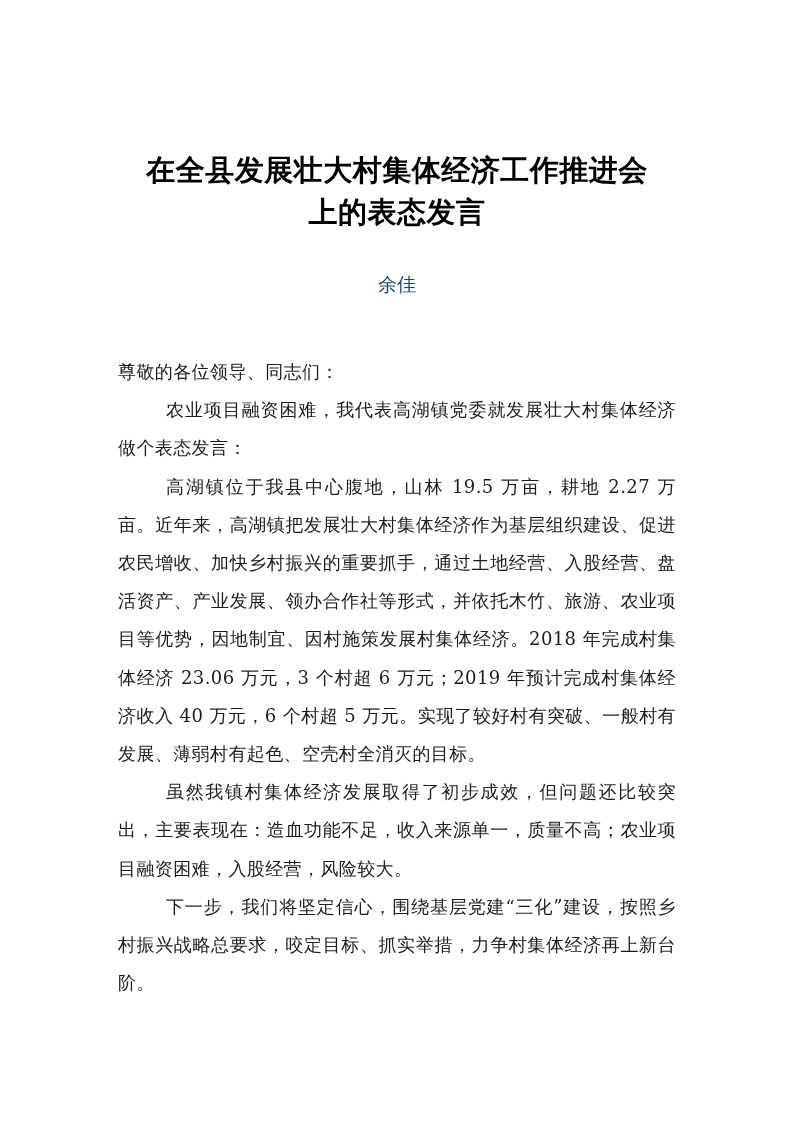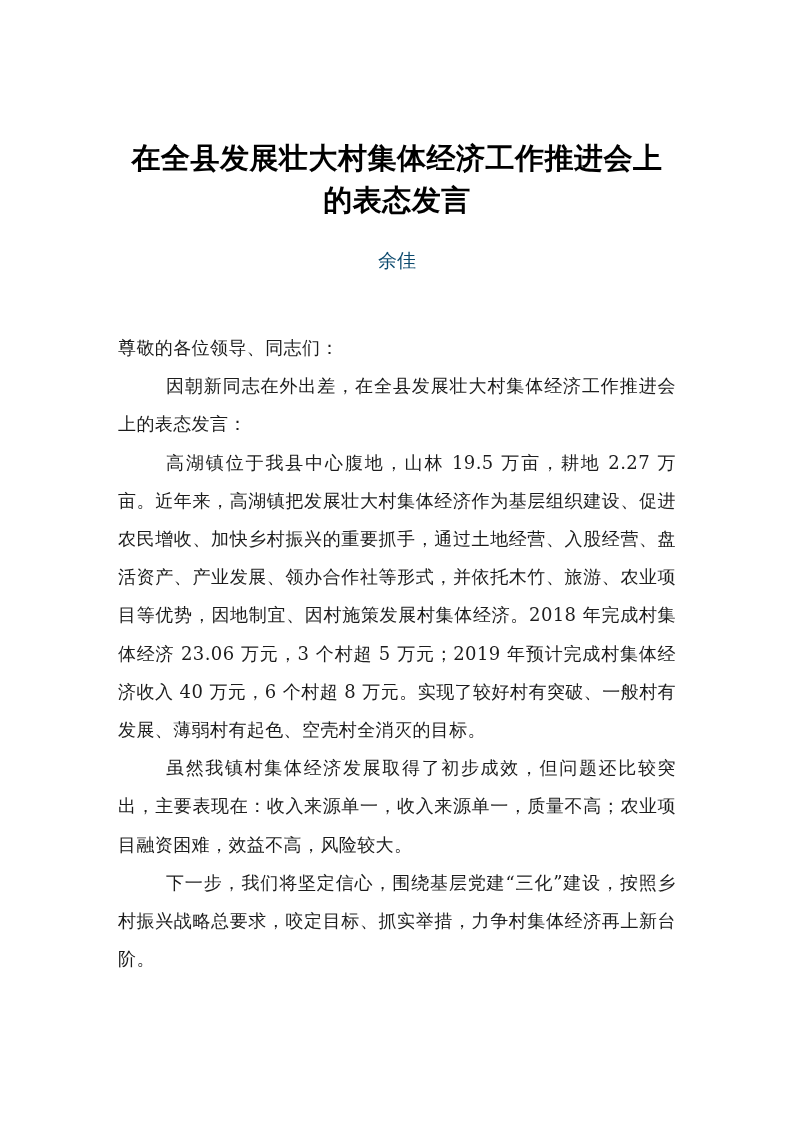--- a/index.html
+++ b/index.html
@@ -18,21 +18,21 @@
   }
 
   .content {
     position: absolute;
     left: 118px;
     top: 0;
     width: 558px;
   }
 
   .doc-title {
-    margin: 4px;
+    margin: 16px;
     padding: 0;
     padding-top: 133px;
     font-family: "DejaVu Sans", "Liberation Sans", sans-serif;
     font-weight: bold;
     font-size: 29px;
     line-height: 42px;
     text-align: center;
     color: #000000;
     letter-spacing: 0.5px;
   }
@@ -88,23 +88,23 @@
 
     <h1 class="doc-title">在全县发展壮大村集体经济工作推进会上的表态发言</h1>
 
     <p class="byline">余佳</p>
 
 
     <div class="body-block">
 
       <p class="para salutation">尊敬的各位领导、同志们：</p>
 
-      <p class="para indent">因朝新同志在外出差，在全县发展壮大村集体经济工作推进会上的表态发言：</p>
+      <p class="para indent">农业项目融资困难，我代表高湖镇党委就发展壮大村集体经济做个表态发言：</p>
 
-      <p class="para indent">高湖镇位于我县中心腹地，山林 19.5 万亩，耕地 2.27 万亩。近年来，高湖镇把发展壮大村集体经济作为基层组织建设、促进农民增收、加快乡村振兴的重要抓手，通过土地经营、入股经营、盘活资产、产业发展、领办合作社等形式，并依托木竹、旅游、农业项目等优势，因地制宜、因村施策发展村集体经济。2018 年完成村集体经济 23.06 万元，3 个村超 5 万元；2019 年预计完成村集体经济收入 40 万元，6 个村超 8 万元。实现了较好村有突破、一般村有发展、薄弱村有起色、空壳村全消灭的目标。</p>
+      <p class="para indent">高湖镇位于我县中心腹地，山林 19.5 万亩，耕地 2.27 万亩。近年来，高湖镇把发展壮大村集体经济作为基层组织建设、促进农民增收、加快乡村振兴的重要抓手，通过土地经营、入股经营、盘活资产、产业发展、领办合作社等形式，并依托木竹、旅游、农业项目等优势，因地制宜、因村施策发展村集体经济。2018 年完成村集体经济 23.06 万元，3 个村超 6 万元；2019 年预计完成村集体经济收入 40 万元，6 个村超 5 万元。实现了较好村有突破、一般村有发展、薄弱村有起色、空壳村全消灭的目标。</p>
 
-      <p class="para indent">虽然我镇村集体经济发展取得了初步成效，但问题还比较突出，主要表现在：收入来源单一，收入来源单一，质量不高；农业项目融资困难，效益不高，风险较大。</p>
+      <p class="para indent">虽然我镇村集体经济发展取得了初步成效，但问题还比较突出，主要表现在：造血功能不足，收入来源单一，质量不高；农业项目融资困难，入股经营，风险较大。</p>
 
       <p class="para indent">下一步，我们将坚定信心，围绕基层党建“三化”建设，按照乡村振兴战略总要求，咬定目标、抓实举措，力争村集体经济再上新台阶。</p>
 
     </div>
   </div>
 </div>
 
 </body></html>

